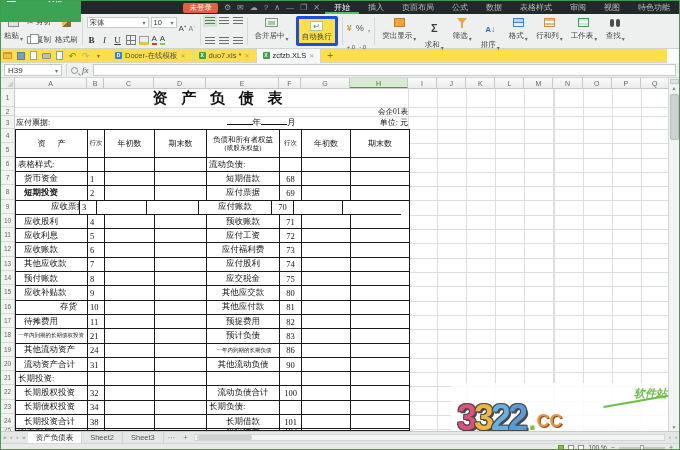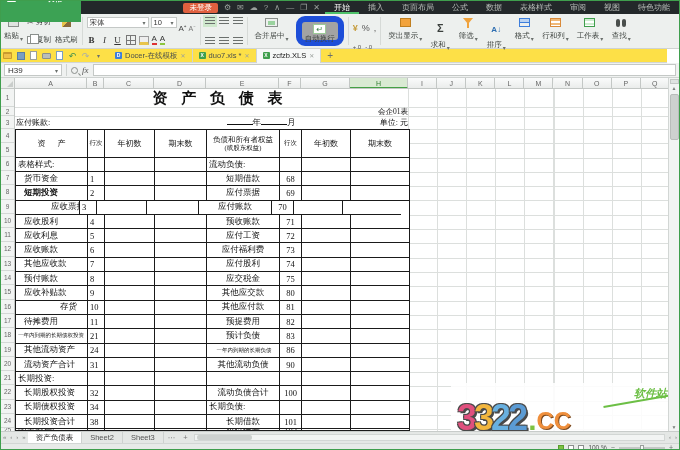--- a/index.html
+++ b/index.html
@@ -19,21 +19,21 @@
 .tb-ico::after{font-size:8px}
 .i-gear::after{content:"⚙"} .i-mail::after{content:"✉"} .i-cloud::after{content:"☁"} .i-help::after{content:"?"}
 .i-collapse::after{content:"∧"} .i-min::after{content:"—"} .i-rest::after{content:"❐"} .i-close::after{content:"✕"}
 
 #ribbon{position:absolute;left:0;top:13px;right:0;height:35px;background:#edf0ee;border-bottom:1px solid #cfd3d1;display:flex;align-items:stretch;padding:2px 3px;gap:4px;z-index:29}
 .rsep{width:1px;background:#d6dad7;margin:1px 0}
 .vstack{display:flex;flex-direction:column;justify-content:space-between;padding:1px 0}
 .rlab{font-size:7.5px;color:#3f4440;white-space:nowrap;text-align:center}
 .smallbtn{display:flex;align-items:center;gap:2px;font-size:7.5px;color:#3f4440;white-space:nowrap}
 .bigbtn{display:flex;flex-direction:column;align-items:center;justify-content:space-between;padding:2px 3px 1px;min-width:26px}
-.bigbtn.on{background:#a3a3a3;border:6px solid #1d4ed8;border-radius:9px}
+.bigbtn.on{background:#fde047;border:3px solid #1d4ed8;border-radius:2px}
 .blabw{display:flex;align-items:center;gap:1px}
 .bico{display:inline-block}
 .i-caret::after{content:"▾";font-size:6px;color:#6b706d}
 .selbox{background:#fff;border:1px solid #c4c8c6;font-size:7.5px;color:#333;display:flex;align-items:center;justify-content:space-between;padding:0 2px;height:11px}
 .fmtletter{font-family:"Liberation Serif",serif;font-size:9px;color:#333;width:10px;text-align:center}
 .fmtletter.b{font-weight:bold}.fmtletter.i{font-style:italic}.fmtletter.u{text-decoration:underline}
 .paste-icon{width:11px;height:12px;border:1px solid #8a8f8c;background:#dfe3e0;position:relative;margin:0 auto}
 .paste-icon::before{content:"";position:absolute;top:-2px;left:2px;width:5px;height:3px;background:#b9895a}
 .scissors-icon::after{content:"✂";font-size:8px;color:#555}
 .copy-icon{width:7px;height:8px;border:1px solid #8a8f8c;background:#fff;position:relative}
@@ -125,21 +125,21 @@
 .tc.num{padding-left:2px}
 .tc.small{font-size:5.5px;padding-left:2px}
 .thead .tc{flex-direction:column;justify-content:center;font-size:8px;white-space:pre;text-align:center;padding-left:0}
 .th2a{font-size:7.5px;line-height:9px}
 .th2b{font-size:6.5px;line-height:8px}
 
 #watermark{position:absolute;left:450px;top:382px;width:226px;height:58px;background:rgba(255,255,255,.88);z-index:6}
 #wmrow{position:absolute;left:6px;bottom:4px;display:flex;align-items:flex-end}
 .wmd{font-size:36px;font-weight:900;line-height:38px;letter-spacing:-3px;text-shadow:-1px -1px 0 #4a4a4a,1px -1px 0 #4a4a4a,-1px 1px 0 #4a4a4a,2px 2px 0 #4a4a4a}
 #wmdot{font-size:30px;font-weight:900;line-height:34px;margin-left:3px}
-#wmcc{font-size:24px;font-weight:900;line-height:32px;text-shadow:1px 1px 0 #7a4a20}
+#wmcc{font-size:18px;font-weight:900;line-height:32px;text-shadow:1px 1px 0 #7a4a20}
 #wmsite{position:absolute;top:3px;right:10px;font-size:11px;font-style:italic;font-weight:bold}
 #wmline{position:absolute;top:17px;right:4px;width:70px;height:2px;background:#6cbf45;transform:rotate(-10deg)}
 
 #vscroll{position:absolute;right:0;top:77px;width:11px;height:353px;background:#f2f4f3;border-left:1px solid #d2d6d4;z-index:18;display:flex;flex-direction:column;align-items:center}
 .vsplit{width:9px;height:5px;background:#dfe3e1;border:1px solid #c3c7c5;margin:1px 0}
 .sarrow{font-size:5px;color:#7a7f7c;line-height:7px}
 #vthumb{width:9px;height:46px;background:#cdd1cf;border:1px solid #b9bdbb;border-radius:2px;margin:2px 0}
 #vfill{flex:1}
 #tabbar{position:absolute;left:0;top:430px;right:0;height:12px;background:#e4e7e5;border-top:1px solid #c8ccca;display:flex;align-items:stretch;z-index:21}
 .tnav{font-size:6px;color:#7a7f7c;padding:0 2px;line-height:11px}
@@ -437,21 +437,21 @@
     </div>
 
   <div id="sheet">
     <div class="gv"></div>
     <div class="gh"></div>
     <div class="hline" style="top:18px"></div>
     <div class="hline" style="top:27px"></div>
     <div class="hline" style="top:40px"></div>
     <div id="stitle">资 产 负 债 表</div>
     <div id="sformno">会企01表</div>
-    <div id="sprep">应付账款:</div>
+    <div id="sprep">应付票据:</div>
     <div id="sdate">
       <span class="blank"></span><span>年</span><span class="blank"></span><span>月</span>
     </div>
     <div id="sunit">单位: 元</div>
     <div id="tbl">
         <div class="trow thead">
           <div class="tc center" style="width: 72px; height: 28px;">资      产</div>
           <div class="tc center" style="width: 17px; height: 28px; font-size: 6.5px;">行次</div>
           <div class="tc center" style="width: 50px; height: 28px;">年初数</div>
           <div class="tc center" style="width: 52px; height: 28px;">期末数</div>

